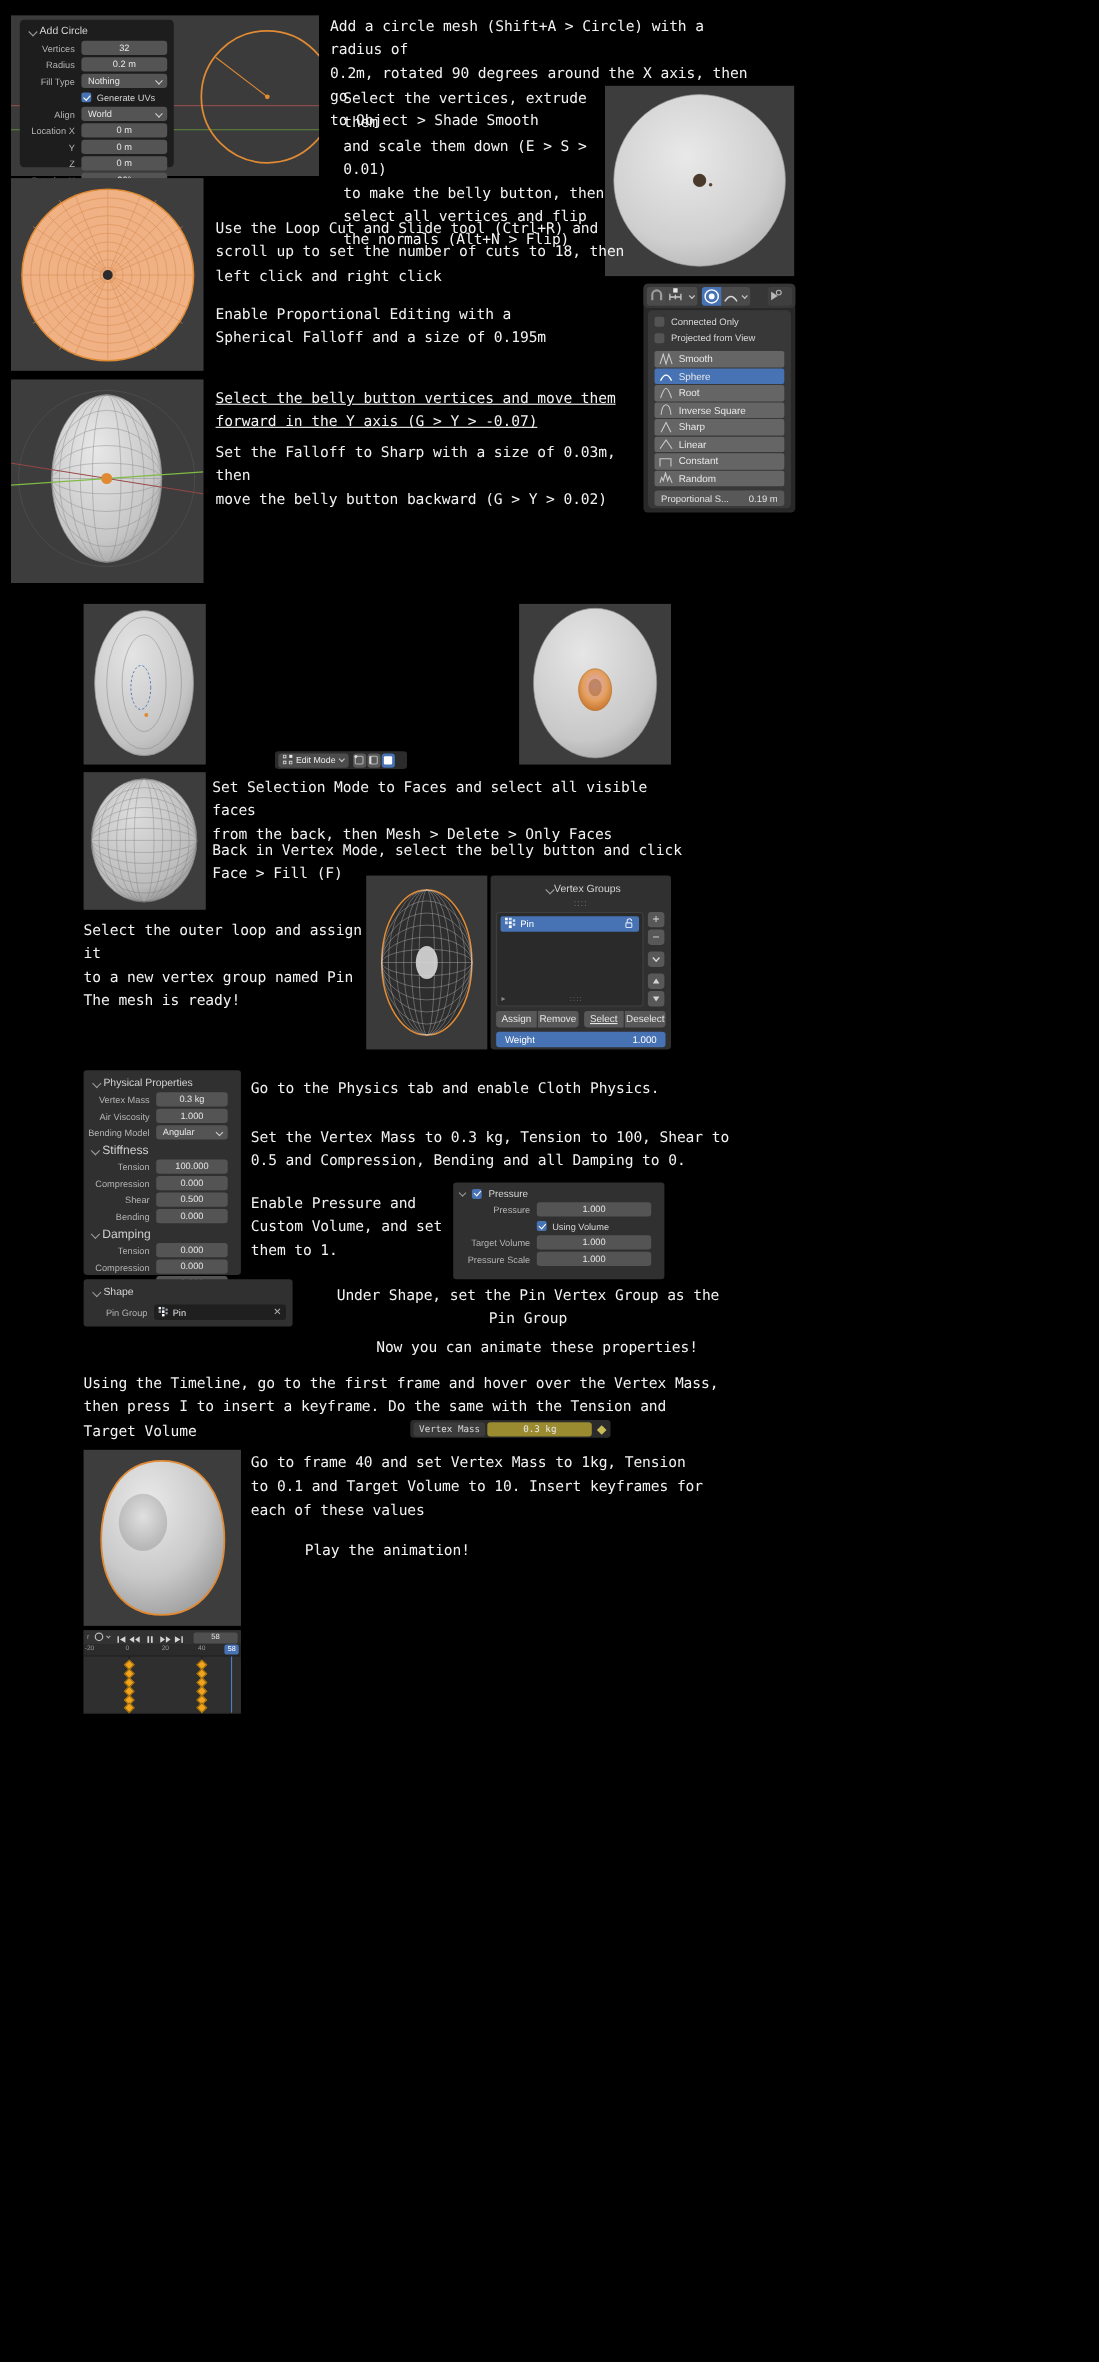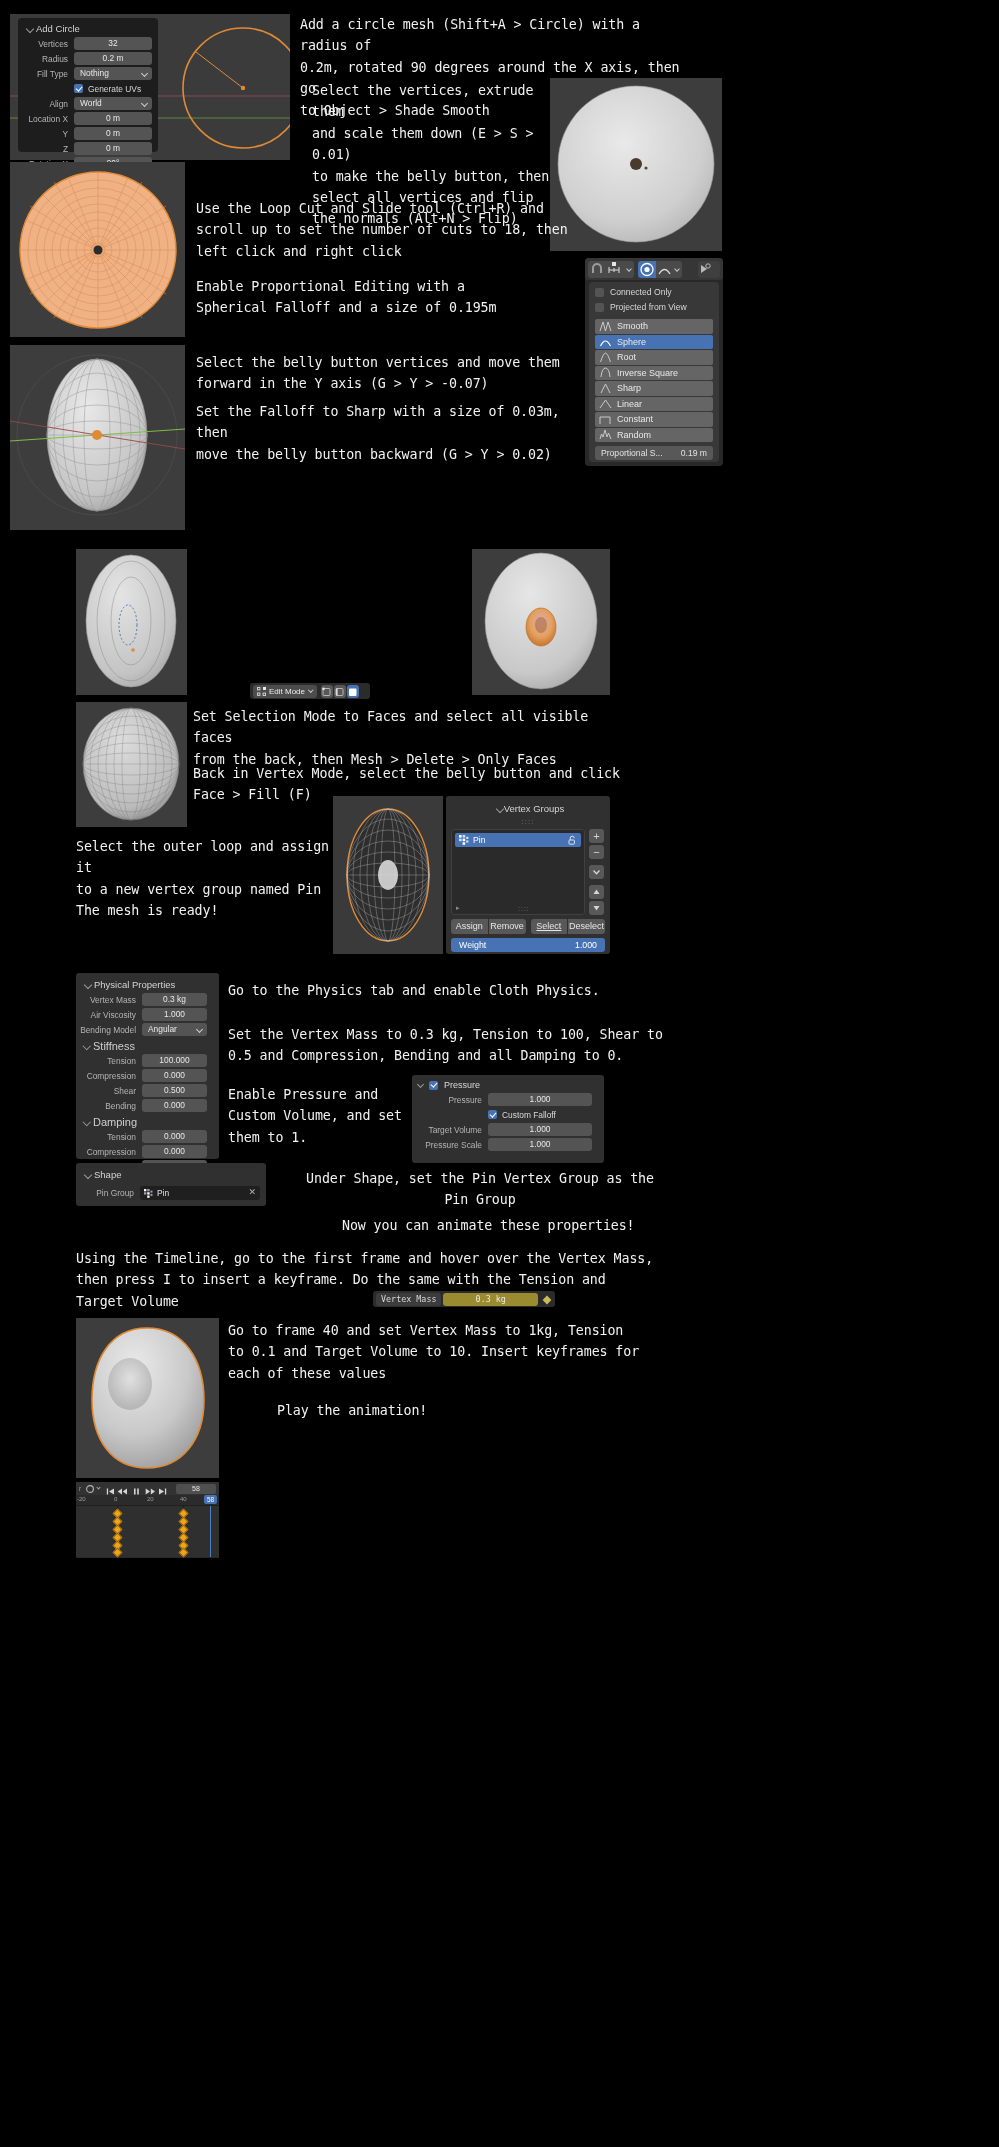--- a/index.html
+++ b/index.html
@@ -373,21 +373,21 @@
         <ellipse cx="87" cy="90" rx="50" ry="30"></ellipse>
           <ellipse cx="87" cy="90" rx="50" ry="14"></ellipse>
         <line x1="37" y1="90" x2="137" y2="90"></line>
       </g>
       <line x1="0" y1="96" x2="175" y2="84" stroke="#7fbb44" stroke-width="1.1"></line>
       <line x1="0" y1="76" x2="175" y2="104" stroke="#9a4747" stroke-width="0.9"></line>
       <circle cx="87" cy="90" r="5" fill="#e08a34"></circle>
     </svg>
   </div>
 
-  <div class="instr" style="left:196px;top:352px;width:400px;">Select the belly button vertices and move them
+  <div class="instr" style="left:196px;top:352px;width:400px;text-decoration:underline;">Select the belly button vertices and move them
 forward in the Y axis (G &gt; Y &gt; -0.07)</div>
   <div class="instr" style="left:196px;top:401px;width:400px;">Set the Falloff to Sharp with a size of 0.03m, then
 move the belly button backward (G &gt; Y &gt; 0.02)</div>
 
   <div class="vp" style="left:76px;top:549px;width:111px;height:146px;background:#3d3d3d;">
     <svg width="111" height="146" viewBox="0 0 111 146">
       <rect width="111" height="146" fill="#3d3d3d"></rect>
       <defs>
           <radialGradient id="gB" cx="38%" cy="30%" r="80%">
         <stop offset="0%" stop-color="#e4e4e4"></stop>
@@ -651,21 +651,21 @@
       <span style="font-size:9px;color:#d8d8d8;padding-left:6px;">Pressure</span>
     </div>
 
     <div class="row">
       <div class="lbl" style="width:72px">Pressure</div>
       <div class="fld">1.000</div>
     </div>
     <div class="row">
       <div class="lbl" style="width:72px"></div>
       <span class="cbox on"></span>
-      <span style="font-size:8.4px;color:#d8d8d8;padding-left:5px;">Custom Falloff</span>
+      <span style="font-size:8.4px;color:#d8d8d8;padding-left:5px;">Using Volume</span>
     </div>
     <div class="row">
       <div class="lbl" style="width:72px">Target Volume</div>
       <div class="fld">1.000</div>
     </div>
     <div class="row">
       <div class="lbl" style="width:72px">Pressure Scale</div>
       <div class="fld">1.000</div>
     </div>
   </div>

